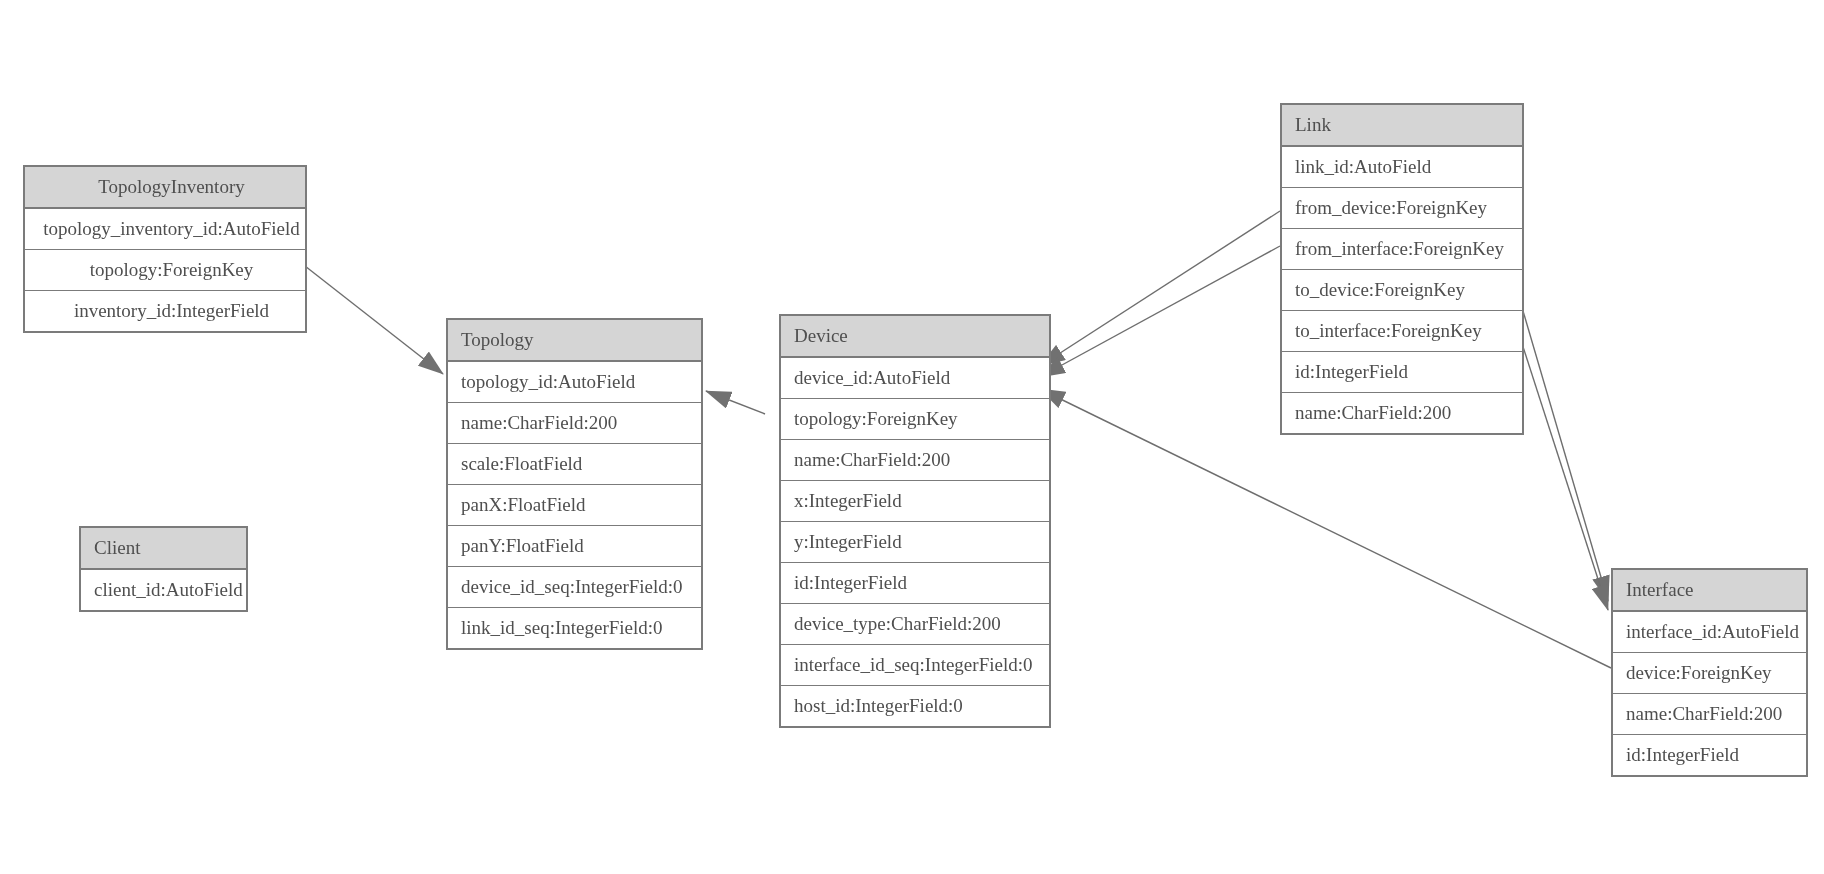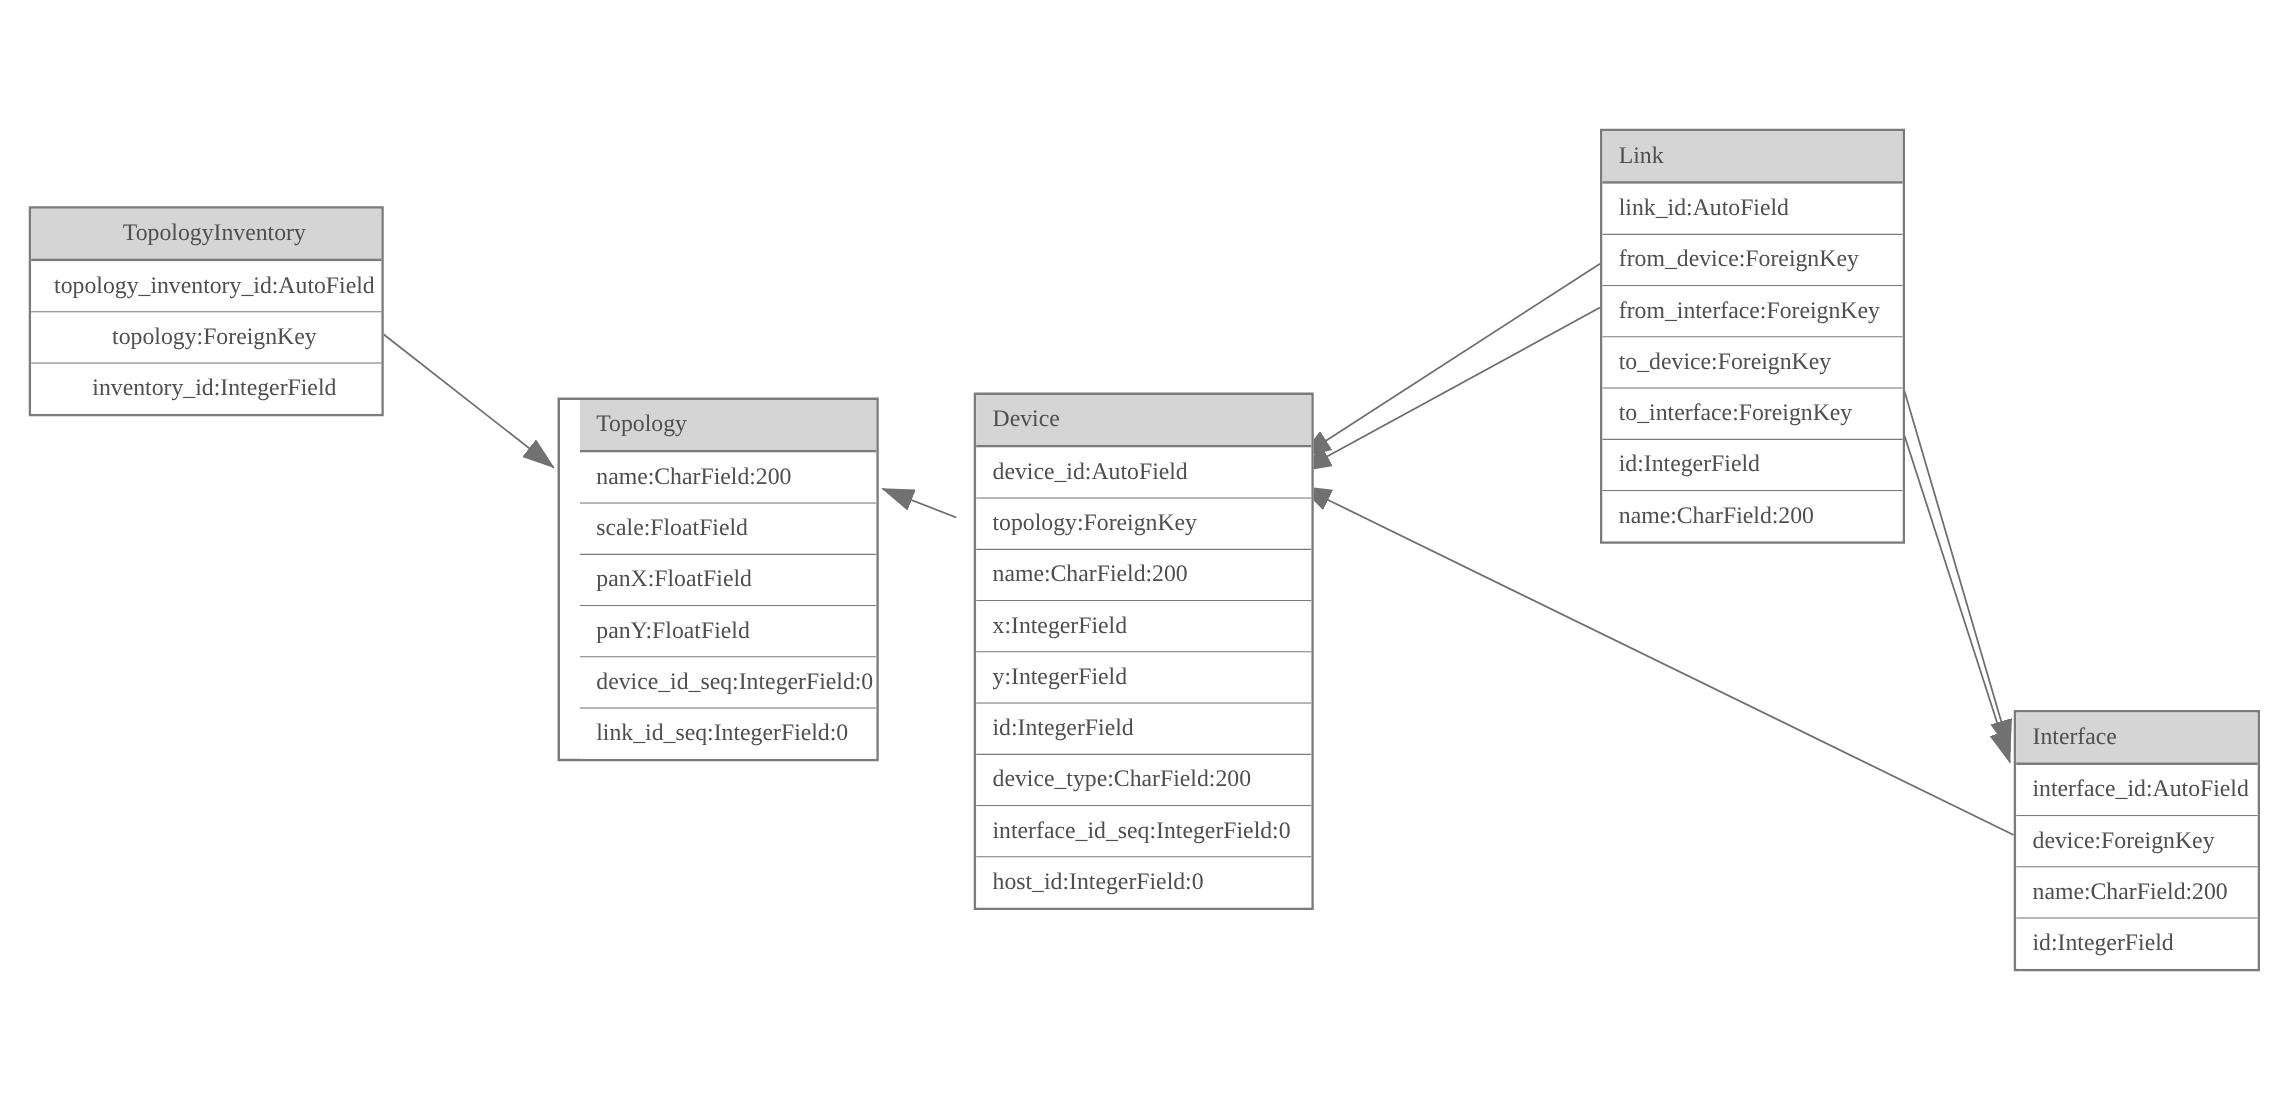--- a/index.html
+++ b/index.html
@@ -76,28 +76,33 @@
       <line x1="1516" y1="287" x2="1608" y2="601" marker-end="url(#arrowhead)"></line>
       <line x1="1516" y1="325" x2="1608" y2="610" marker-end="url(#arrowhead)"></line>
     </svg>
 
 <div class="entity" style="left: 23px; top: 165px; width: 284px; text-align: center;">
       <div class="entity-header">TopologyInventory</div>
       <div class="entity-row">topology_inventory_id:AutoField</div>
       <div class="entity-row">topology:ForeignKey</div>
       <div class="entity-row">inventory_id:IntegerField</div>
     </div>
-    <div class="entity" style="left: 446px; top: 318px; width: 257px; padding-left: 16px;">
+    <div class="entity" style="left: 446px; top: 318px; width: 257px;">
       <div class="entity-header">Topology</div>
+      <div class="entity-row">topology_id:AutoField</div>
       <div class="entity-row">name:CharField:200</div>
       <div class="entity-row">scale:FloatField</div>
       <div class="entity-row">panX:FloatField</div>
       <div class="entity-row">panY:FloatField</div>
       <div class="entity-row">device_id_seq:IntegerField:0</div>
       <div class="entity-row">link_id_seq:IntegerField:0</div>
+    </div>
+    <div class="entity" style="left: 79px; top: 526px; width: 169px;">
+      <div class="entity-header">Client</div>
+      <div class="entity-row">client_id:AutoField</div>
     </div>
     <div class="entity" style="left: 765px; top: 314px; width: 272px; margin-left: 14px;">
       <div class="entity-header">Device</div>
       <div class="entity-row">device_id:AutoField</div>
       <div class="entity-row">topology:ForeignKey</div>
       <div class="entity-row">name:CharField:200</div>
       <div class="entity-row">x:IntegerField</div>
       <div class="entity-row">y:IntegerField</div>
       <div class="entity-row">id:IntegerField</div>
       <div class="entity-row">device_type:CharField:200</div>

